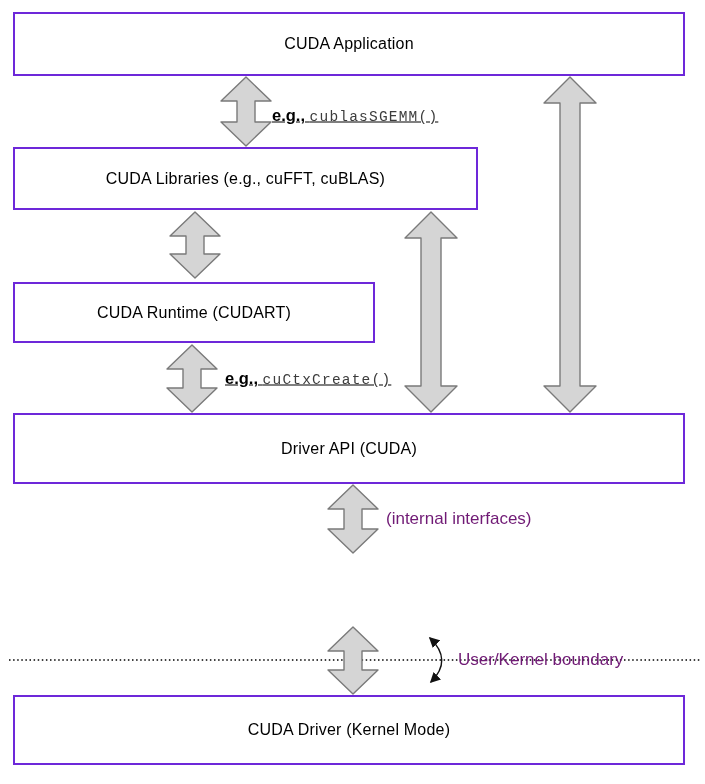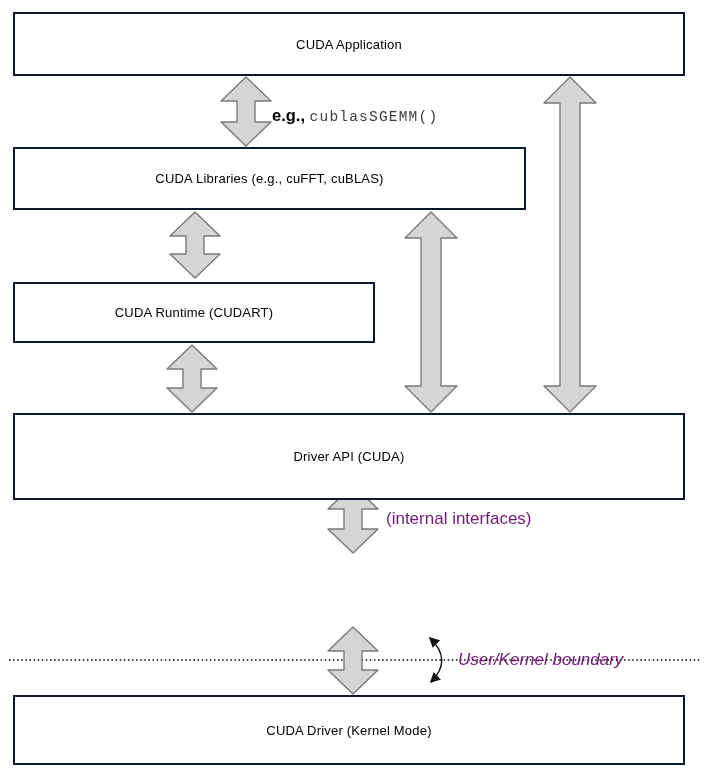--- a/index.html
+++ b/index.html
@@ -2,27 +2,27 @@
 <html><head>
 <meta charset="utf-8">
 <style>
   html,body{margin:0;padding:0;background:#ffffff;}
   .canvas{
     position:relative;width:705px;height:784px;background:#ffffff;
     font-family:"Liberation Sans",sans-serif;overflow:hidden;
   }
   .layer{position:absolute;left:0;top:0;width:705px;height:784px;}
   .box{
-    position:absolute;box-sizing:border-box;border:2px solid #0f172a;background:#ffffff;
+    position:absolute;box-sizing:border-box;border:2px solid #6d28d9;background:#ffffff;
     display:flex;align-items:center;justify-content:center;
-    font-size:13px;color:#000;letter-spacing:0.2px;
+    font-size:16px;color:#000;letter-spacing:0.2px;
   }
   .arrow-label{
     position:absolute;transform:translateY(-50%);white-space:nowrap;
-    font-size:16px;color:#000;
+    font-size:16px;color:#000;text-decoration:underline;
   }
   .arrow-label .eg{font-weight:bold;font-size:16.5px;}
   .arrow-label .code{
     font-family:"Liberation Mono","DejaVu Sans Mono",monospace;
     font-size:14.5px;color:#3c3c3c;letter-spacing:1.2px;
   }
   .plain-label{
     position:absolute;transform:translateY(-50%);white-space:nowrap;
     font-size:17px;color:#701a75;
   }
@@ -50,40 +50,43 @@
     <path d="M431,212 L457,238 L441,238 L441,386 L457,386 L431,412 L405,386 L421,386 L421,238 L405,238 Z" fill="#d5d5d5" stroke="#7a7a7a" stroke-width="1.4" stroke-linejoin="round"></path>
     <path d="M570,77 L596,103 L580,103 L580,386 L596,386 L570,412 L544,386 L560,386 L560,103 L544,103 Z" fill="#d5d5d5" stroke="#7a7a7a" stroke-width="1.4" stroke-linejoin="round"></path>
 
     <path d="M 430 638 Q 453 660 431 682" fill="none" stroke="#111" stroke-width="1.4" marker-start="url(#ah)" marker-end="url(#ah)"></path>
   </svg>
 
   <div class="box" style="left:13px;top:12px;width:672px;height:64px;">
     <span>CUDA Application</span>
   </div>
 
-  <div class="box" style="left:13px;top:147px;width:513px;height:63px;text-align:center;">
+  <div class="box" style="left:13px;top:147px;width:465px;height:63px;text-align:center;">
     <span>CUDA Libraries (e.g., cuFFT, cuBLAS)</span>
   </div>
 
   <div class="box" style="left:13px;top:282px;width:362px;height:61px;">
     <span>CUDA Runtime (CUDART)</span>
   </div>
 
-  <div class="box" style="left:13px;top:413px;width:672px;height:87px;">
+  <div class="box" style="left:13px;top:413px;width:672px;height:71px;">
     <span>Driver API (CUDA)</span>
   </div>
 
 
   <div class="box" style="left:13px;top:695px;width:672px;height:70px;">
     <span>CUDA Driver (Kernel Mode)</span>
   </div>
 
   <div class="arrow-label" style="left:272px;top:115px;">
     <span class="eg">e.g., </span><span class="code">cublasSGEMM()</span>
   </div>
 
 
+  <div class="arrow-label" style="left:225px;top:378px;">
+    <span class="eg">e.g., </span><span class="code">cuCtxCreate()</span>
+  </div>
 
   <div class="plain-label" style="left:386px;top:519px;">(internal interfaces)</div>
 
-  <div class="plain-label" style="left:458px;top:660px;font-style:italic;">User/Kernel boundary</div>
+  <div class="plain-label" style="left:458px;top:660px;">User/Kernel boundary</div>
 
 </div>
 
 </body></html>

